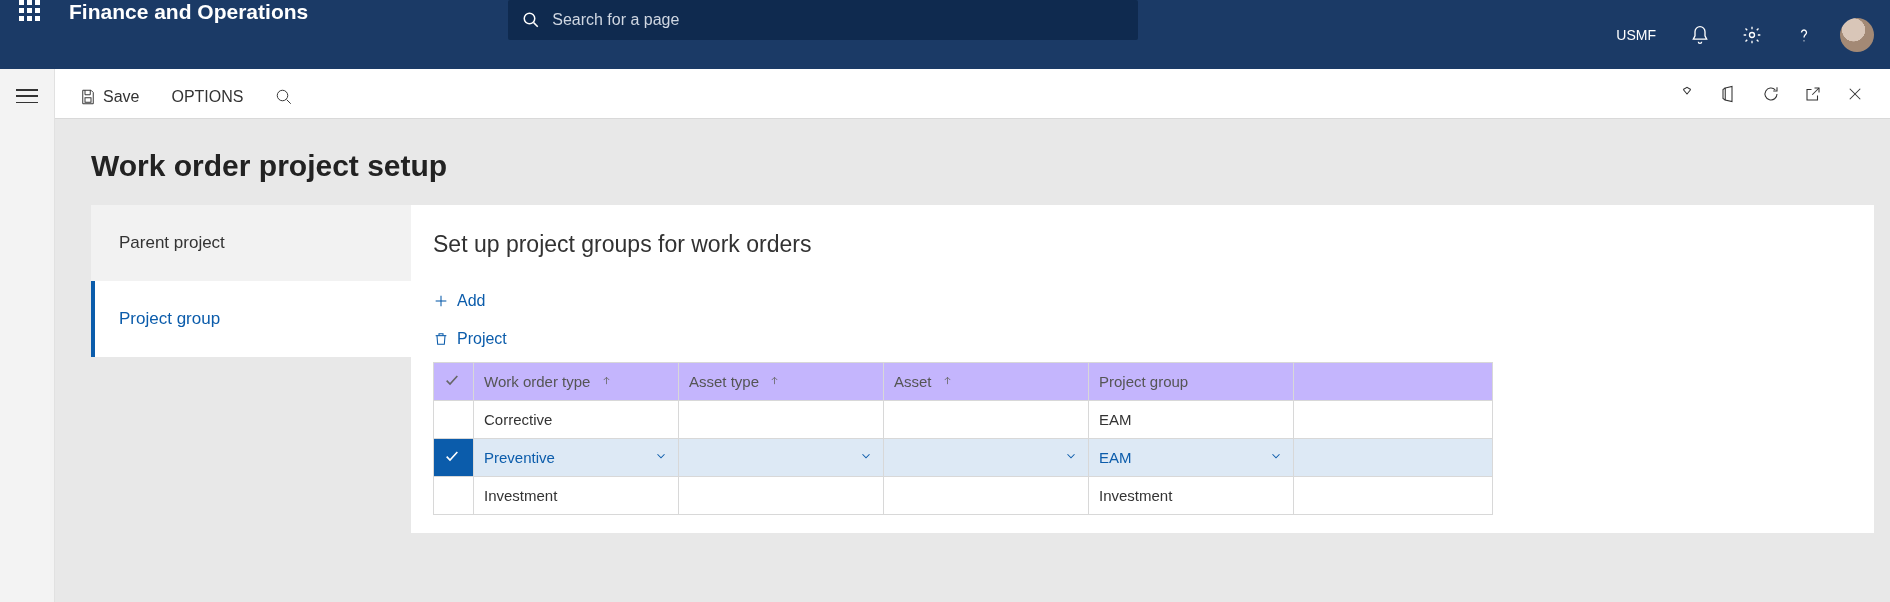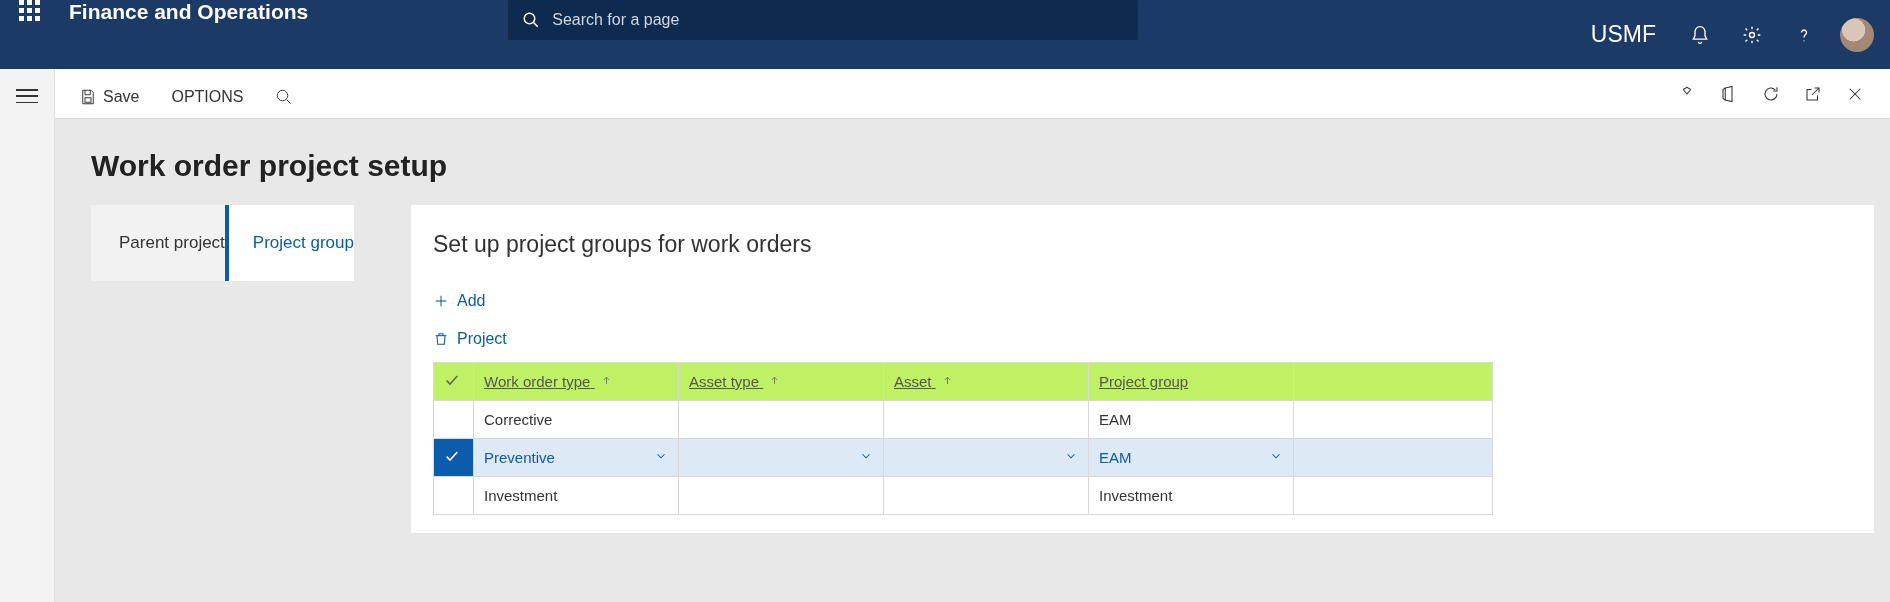--- a/index.html
+++ b/index.html
@@ -11,21 +11,21 @@
   }
   .waffle { width: 59px; display:flex; align-items:center; justify-content:center; }
   .waffle-grid { display:grid; grid-template-columns:repeat(3,5px); grid-template-rows:repeat(3,5px); gap:3px; }
   .waffle-grid span { width:5px; height:5px; background:#fff; }
   .app-title { font-size:21px; font-weight:600; padding-left:10px; }
   .search-wrap { margin-left: 200px; display:flex; align-items:center; background:#0f2a4f; height:40px; width:630px; border-radius:2px; padding:0 14px; }
   .search-wrap svg { width:18px; height:18px; margin-right:12px; fill:none; stroke:#fff; stroke-width:2; }
   .search-wrap input { flex:1; background:transparent; border:none; outline:none; color:#fff; font-size:16px; }
   .search-wrap input::placeholder { color:#d0d7e2; }
   .topbar-right { margin-left:auto; display:flex; align-items:center; height:100%; }
-  .company-code { font-size:23px; padding:0 18px; }
+  .company-code { font-size:14px; padding:0 18px; }
   .top-icon { width:52px; height:100%; display:flex; align-items:center; justify-content:center; cursor:pointer; }
   .top-icon svg { width:20px; height:20px; fill:none; stroke:#fff; stroke-width:1.6; }
   .avatar { width:34px; height:34px; border-radius:50%; background: radial-gradient(circle at 40% 35%, #d9c6b8 0 38%, #a38975 39% 100%); margin:0 16px 0 10px; }
 
   
   .shell { display:flex; height:calc(100% - 59px); }
   .nav-rail { width:55px; background:#f3f3f3; border-right:1px solid #e1e1e1; display:flex; justify-content:center; padding-top:20px; }
   .hamburger { width:22px; height:14px; display:flex; flex-direction:column; justify-content:space-between; cursor:pointer; }
   .hamburger span { height:1.5px; background:#333; }
   .content-col { display:flex; flex-direction:column; flex:1; }
@@ -34,33 +34,33 @@
   .ab-item svg { width:18px; height:18px; fill:none; stroke:#333; stroke-width:1.3; }
   .ab-sep { width:12px; }
   .ab-right { margin-left:auto; display:flex; align-items:center; }
   .ab-iconbtn { width:42px; height:100%; display:flex; align-items:center; justify-content:center; cursor:pointer; }
   .ab-iconbtn svg { width:18px; height:18px; fill:none; stroke:#333; stroke-width:1.4; }
 
   
   .pagebody { flex:1; background:#e8e8e8; padding:30px 16px 0 36px; overflow:hidden; }
   .page-title { font-size:30px; font-weight:700; color:#222; margin-bottom:22px; }
   .worksurface { display:flex; gap:0; }
-  .tabs-col { width:320px; display:flex; }
+  .tabs-col { width:320px; display:flex; flex-direction:column; }
   .tab { height:76px; display:flex; align-items:center; padding-left:24px; font-size:17px; color:#333; background:#f2f2f2; border-left:4px solid transparent; cursor:pointer; }
   .tab.active { background:#fff; color:#0b5cab; border-left-color:#0b5cab; }
   .panel { background:#fff; flex:1; padding:26px 22px 18px 22px; min-width:0; }
   .panel-title { font-size:23px; color:#323232; margin-bottom:34px; }
   .panel-toolbar { display:flex; gap:20px; margin-bottom:14px;flex-direction:column; }
   .pt-btn { display:flex; align-items:center; gap:8px; color:#0b5cab; font-size:16px; cursor:pointer; }
   .pt-btn svg { width:16px; height:16px; stroke:#0b5cab; fill:none; stroke-width:1.6; }
 
   
   table.grid { border-collapse:collapse; width:1060px; table-layout:fixed; }
   table.grid th, table.grid td { border:1px solid #d8d8d8; font-size:15px; text-align:left; height:38px; }
-  table.grid th { background:#bef264; font-weight:400; color:#555; padding:0 10px; position:relative;text-decoration:underline; }
+  table.grid th { background:#c4b5fd; font-weight:400; color:#555; padding:0 10px; position:relative; }
   table.grid td { padding:0 10px; color:#333; background:#fff; }
   .col-sel { width:40px; }
   .col-a { width:205px; }
   .col-b { width:205px; }
   .col-c { width:205px; }
   .col-d { width:205px; }
   .col-e { } 
   .sort-arrow { display:inline-block; transform:translateY(-1px); margin-left:6px; }
   .sort-arrow svg { width:11px; height:11px; stroke:#666; fill:none; stroke-width:1.8; }
   th .checkmark svg, td .checkmark svg { width:16px; height:16px; stroke:#666; fill:none; stroke-width:2.4; }

